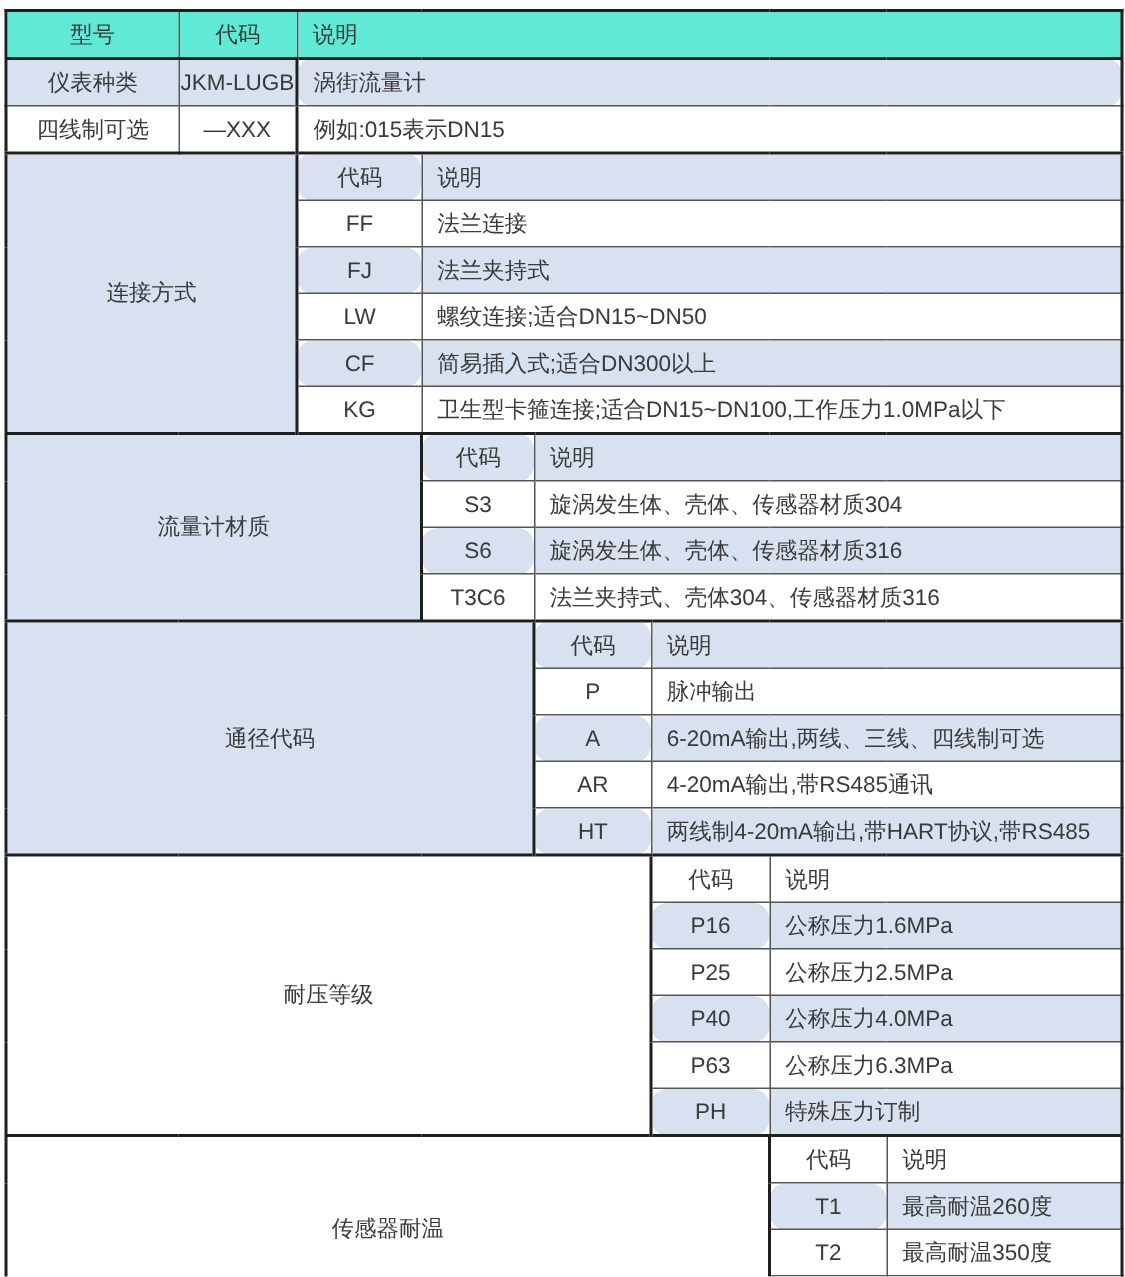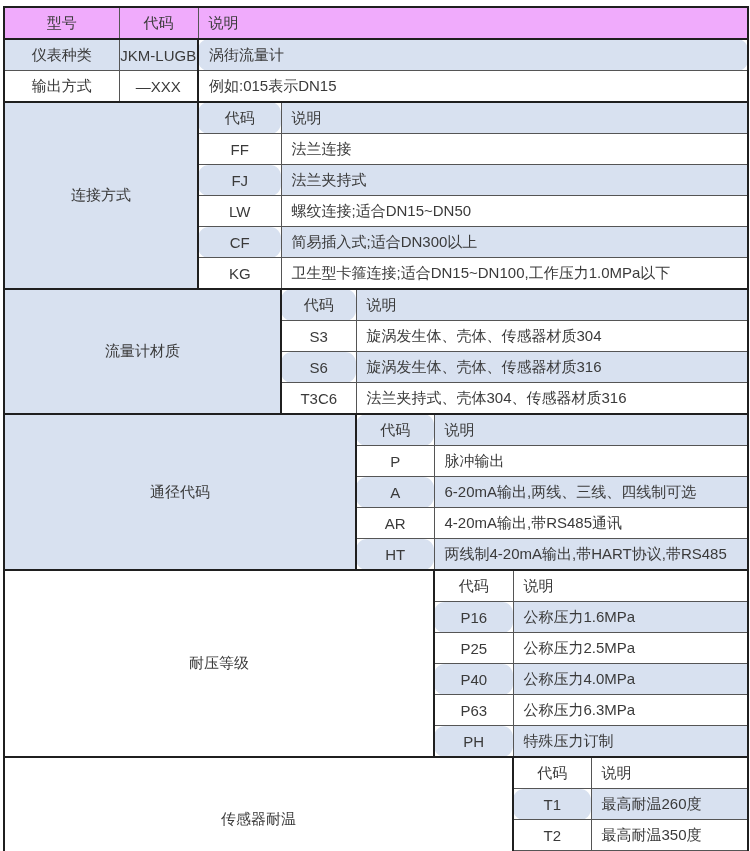--- a/index.html
+++ b/index.html
@@ -16,21 +16,21 @@
     border:1px solid #555555;
     height:30px;padding:0;
     font-size:15px;font-weight:400;color:#3a3a3a;
     overflow:hidden;white-space:nowrap;
     background:#ffffff;
   }
   
   .c{text-align:center;vertical-align:middle;}
   .l{text-align:left;vertical-align:middle;padding-left:10px;margin-left:20px;}
   
-  tr.hdr th{background:#f0abfc;}
+  tr.hdr th{background:#5eead4;}
   tr.b td{background:#d8e1f0;}
   td.lab{background:#ffffff;}
   
   tr.sec td{border-top:2px solid #1f1f1f;}
   td.cl{border-left:2px solid #1f1f1f;border-radius:11px;}
 </style>
 </head>
 <body>
 
 <div class="page">
@@ -53,21 +53,21 @@
       <th class="l cl" colspan="6">说明</th>
     </tr>
 
     <tr class="b sec">
       <td class="c lab">仪表种类</td>
       <td class="c">JKM-LUGB</td>
       <td class="l cl" colspan="6">涡街流量计</td>
     </tr>
 
     <tr>
-      <td class="c lab">输出方式</td>
+      <td class="c lab">四线制可选</td>
       <td class="c">—XXX</td>
       <td class="l cl" colspan="6">例如:015表示DN15</td>
     </tr>
 
     <tr class="b sec">
       <td class="c lab" colspan="2" rowspan="6">连接方式</td>
       <td class="c cl">代码</td>
       <td class="l" colspan="5">说明</td>
     </tr>
     <tr>

